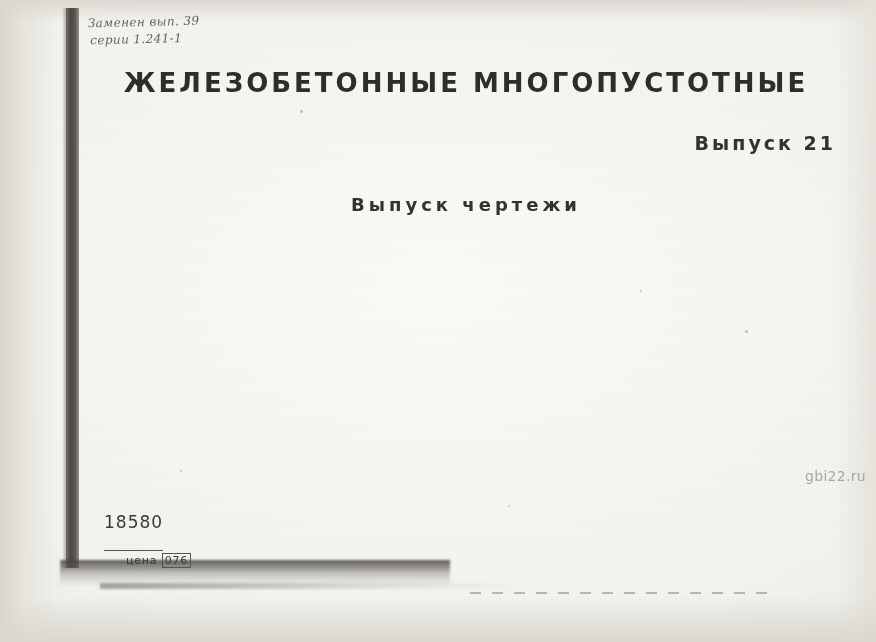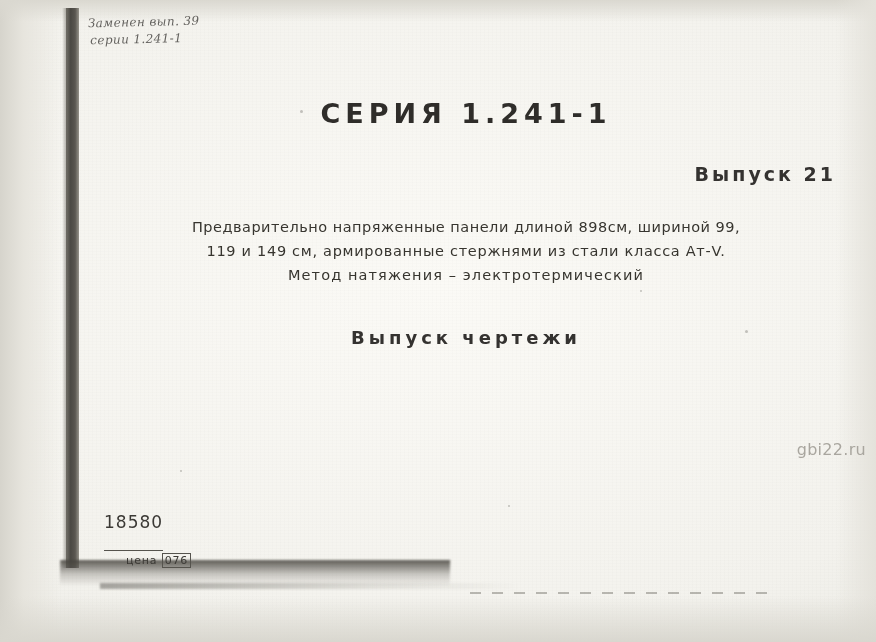--- a/index.html
+++ b/index.html
@@ -215,23 +215,23 @@
   }
   .stamp-price .boxed {
     border: 1px solid #55534d;
     padding: 0 2px;
   }
 
   
   .watermark {
     position: absolute;
     right: 10px;
-    top: 440px;
-    font-family: "DejaVu Sans", sans-serif;
-    font-size: 16px;
+    top: 468px;
+    font-family: "DejaVu Sans", sans-serif;
+    font-size: 14px;
     color: #a9a69f;
     letter-spacing: .3px;
   }
   .speck {
     position: absolute;
     background: rgba(95,92,86,.35);
     border-radius: 50%;
   }
 </style>
 </head>
@@ -255,27 +255,22 @@
   <div class="speck" style="left:640px;top:290px;width:2px;height:2px;"></div>
   <div class="speck" style="left:180px;top:470px;width:2px;height:2px;"></div>
   <div class="speck" style="left:508px;top:505px;width:2px;height:2px;"></div>
 
   <div class="handwriting">
     <span>Заменен  вып. 39</span>
     <span class="hw2">серии  1.241-1</span>
   </div>
 
   <div class="content">
-    <div class="series-line">СЕРИЯ    1.241-1</div>
+    <div class="title2">ЖЕЛЕЗОБЕТОННЫЕ   МНОГОПУСТОТНЫЕ</div>
     <div class="issue">Выпуск 21</div>
-    <div class="desc">
-      <div class="l1">Предварительно напряженные панели длиной 898см, шириной 99,</div>
-      <div class="l2">119 и 149 см, армированные стержнями из стали класса Ат-V.</div>
-      <div class="l3">Метод натяжения – электротермический</div>
-    </div>
     <div class="drawings">Выпуск    чертежи</div>
   </div>
 
   <div class="stampbox">
     <div class="stamp-number">18580</div>
     <div class="stamp-price">
       <span>цена</span>
       <span class="boxed">076</span>
     </div>
   </div>

